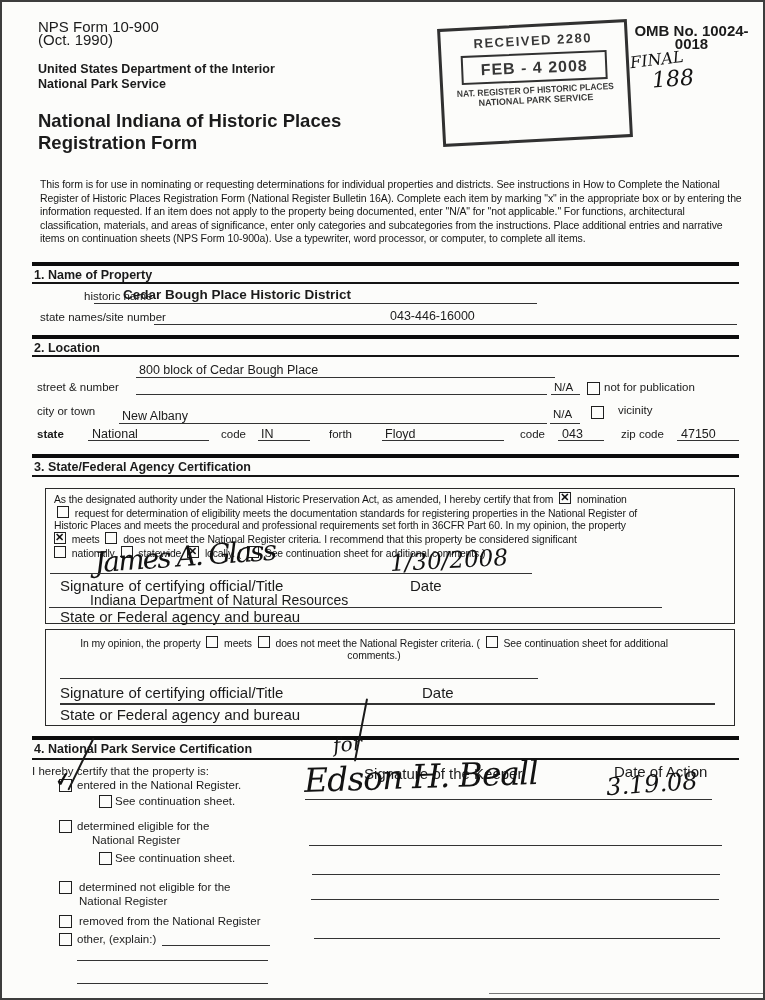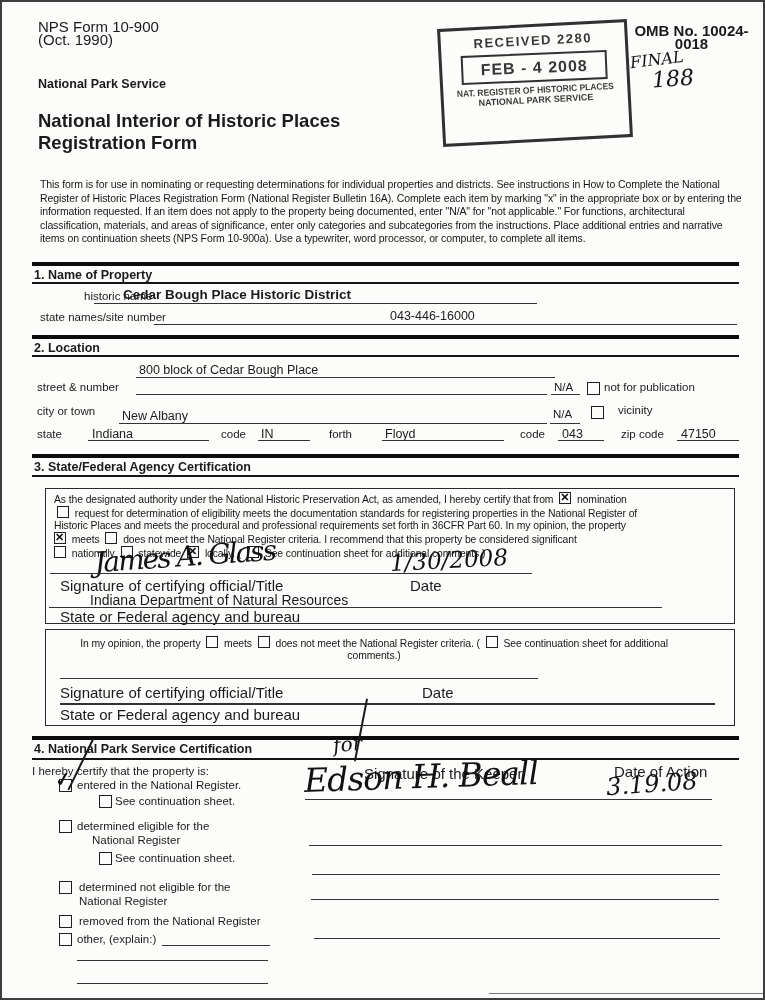--- a/index.html
+++ b/index.html
@@ -46,23 +46,24 @@
     <div class="stamp-inner">
       <span class="b" style="font-size:16px;letter-spacing:1px;">FEB - 4 2008</span>
     </div>
     <div class="b" style="font-size:9px;transform:scaleX(.94);">NAT. REGISTER OF HISTORIC PLACES</div>
     <div class="b" style="font-size:9px;">NATIONAL PARK SERVICE</div>
   </div>
 
   <div class="hw" style="left:628px;top:48px;font-size:16px;transform:rotate(-7deg);">FINAL</div>
   <div class="hw" style="left:650px;top:64px;font-size:22px;transform:rotate(-4deg);">188</div>
 
+  <div class="abs b" style="left:36px;top:60px;font-size:12.5px;">United States Department of the Interior</div>
   <div class="abs b" style="left:36px;top:75px;font-size:12.5px;">National Park Service</div>
 
-  <div class="abs b" style="left:36px;top:108px;font-size:18.5px;">National Interior of Historic Places</div>
+  <div class="abs b" style="left:36px;top:108px;font-size:18.5px;">National Indiana of Historic Places</div>
   <div class="abs b" style="left:36px;top:130px;font-size:18.5px;">Registration Form</div>
 
   <div class="para" style="left:38px;top:176px;width:706px;font-size:10.5px;line-height:13.6px;">This form is for use in nominating or requesting determinations for individual properties and districts.  See instructions in How to Complete the National Register of Historic Places Registration Form  (National Register Bulletin 16A).  Complete each item by marking "x" in the appropriate box or by entering the information requested.  If an item does not apply to the property being documented, enter "N/A" for "not applicable."  For functions, architectural classification, materials, and areas of significance, enter only categories and subcategories from the instructions.  Place additional entries and narrative items on continuation sheets (NPS Form 10-900a).  Use a typewriter, word processor, or computer, to complete all items.</div>
 
   <div class="bar" style="left:30px;top:260px;width:707px;"></div>
   <div class="hd" style="left:32px;top:266px;">1.  Name of Property</div>
   <div class="rule" style="left:30px;top:280px;width:707px;"></div>
 
   <div class="abs lbl" style="left:38px;top:288px;margin-left:44px;">historic name</div>
   <div class="abs b" style="left:121px;top:285px;font-size:13.5px;white-space:nowrap;">Cedar Bough Place Historic District</div>
@@ -86,22 +87,22 @@
   <div class="abs lbl" style="left:602px;top:379px;white-space:nowrap;">not for publication</div>
 
   <div class="abs lbl" style="left:35px;top:403px;">city or town</div>
   <div class="abs val" style="left:120px;top:407px;">New Albany</div>
   <div class="line" style="left:117px;top:421px;width:428px;"></div>
   <div class="abs lbl" style="left:551px;top:406px;">N/A</div>
   <div class="line" style="left:548px;top:421px;width:30px;"></div>
   <div class="cb" style="left:589px;top:404px;"></div>
   <div class="abs lbl" style="left:616px;top:402px;">vicinity</div>
 
-  <div class="abs lbl" style="left:35px;top:426px;">state</div>
-  <div class="abs val" style="left:90px;top:425px;">Indiana</div>
+  <div class="abs lbl" style="left:35px;top:426px;font-weight:bold;">state</div>
+  <div class="abs val" style="left:90px;top:425px;">National</div>
   <div class="line" style="left:86px;top:438px;width:121px;"></div>
   <div class="abs lbl" style="left:219px;top:426px;">code</div>
   <div class="abs val" style="left:259px;top:425px;">IN</div>
   <div class="line" style="left:256px;top:438px;width:52px;"></div>
   <div class="abs lbl" style="left:327px;top:426px;">forth</div>
   <div class="abs val" style="left:383px;top:425px;">Floyd</div>
   <div class="line" style="left:380px;top:438px;width:122px;"></div>
   <div class="abs lbl" style="left:518px;top:426px;">code</div>
   <div class="abs val" style="left:560px;top:425px;">043</div>
   <div class="line" style="left:556px;top:438px;width:46px;"></div>

